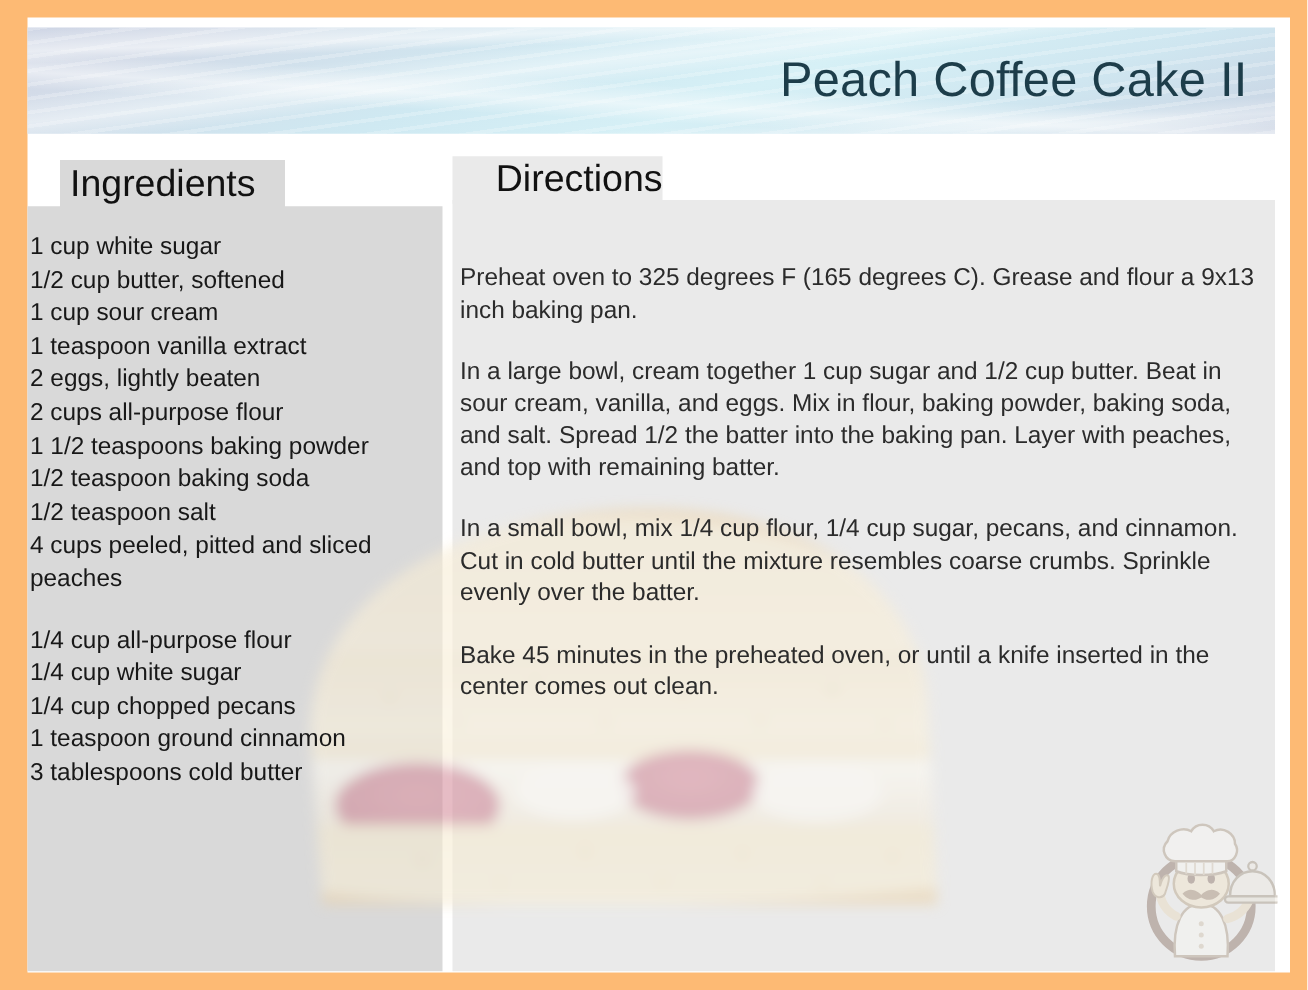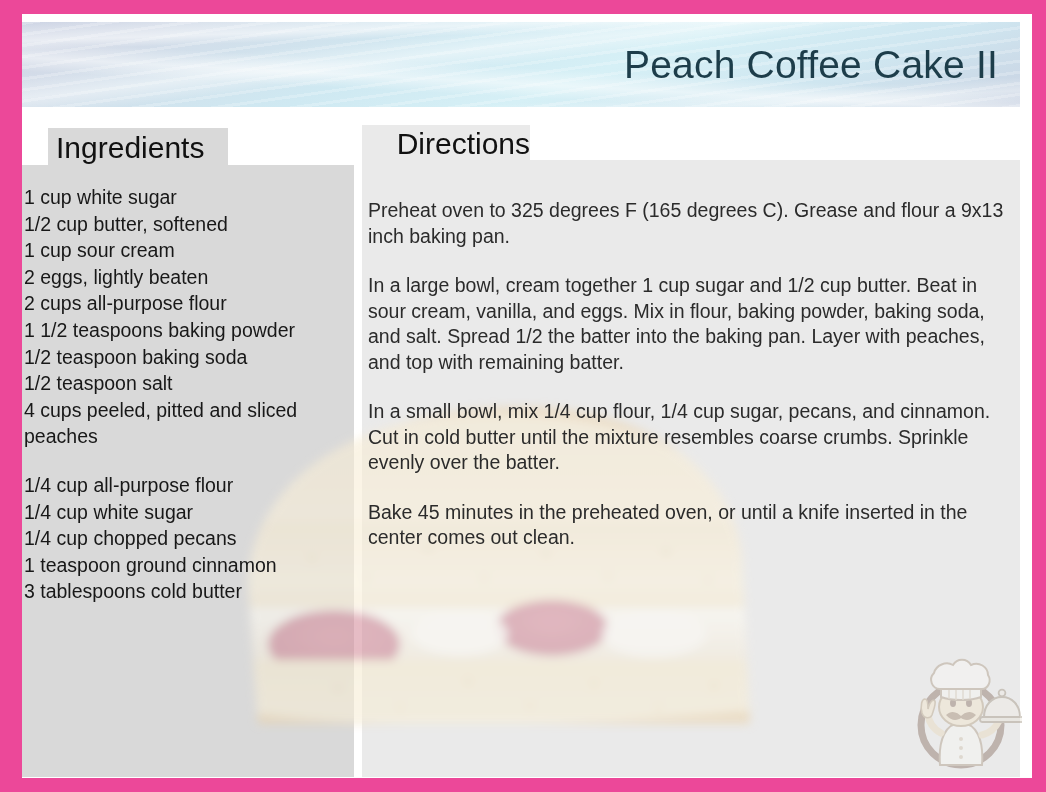--- a/index.html
+++ b/index.html
@@ -10,21 +10,21 @@
   }
   body {
     font-family: "Liberation Sans", sans-serif;
   }
 
   
   #recipe-card {
     position: relative;
     width: 1046px;
     height: 792px;
-    background: #ec4899;
+    background: #fdba74;
     overflow: hidden;
     box-sizing: border-box;
   }
   #card-inner {
     position: absolute;
     left: 22px;
     top: 14px;
     width: 1010px;
     height: 764px;
     background: #ffffff;
@@ -150,21 +150,21 @@
     position: absolute;
     left: 368px;
     top: 194px;
     width: 644px;
     z-index: 4;
   }
   .direction-step {
     font-size: 19.5px;
     color: #2b2b2b;
     line-height: 25.5px;
-    margin: 4px 0 24px 0;
+    margin: 16px 0 24px 0;
   }
 
   
   #chef-logo {
     position: absolute;
     left: 900px;
     top: 643px;
     width: 122px;
     height: 126px;
     opacity: 0.34;
@@ -268,20 +268,21 @@
   </div>
   <div class="section-tab" id="directions-tab">
     <span class="tab-label">Directions</span>
   </div>
 
   <div id="ingredients-content">
     <div class="ingredient-group">
       <div class="ingredient-item">1 cup white sugar</div>
       <div class="ingredient-item">1/2 cup butter, softened</div>
       <div class="ingredient-item">1 cup sour cream</div>
+      <div class="ingredient-item">1 teaspoon vanilla extract</div>
       <div class="ingredient-item">2 eggs, lightly beaten</div>
       <div class="ingredient-item">2 cups all-purpose flour</div>
       <div class="ingredient-item">1 1/2 teaspoons baking powder</div>
       <div class="ingredient-item">1/2 teaspoon baking soda</div>
       <div class="ingredient-item">1/2 teaspoon salt</div>
       <div class="ingredient-item">4 cups peeled, pitted and sliced peaches</div>
     </div>
     <div class="ingredient-group">
       <div class="ingredient-item">1/4 cup all-purpose flour</div>
       <div class="ingredient-item">1/4 cup white sugar</div>

